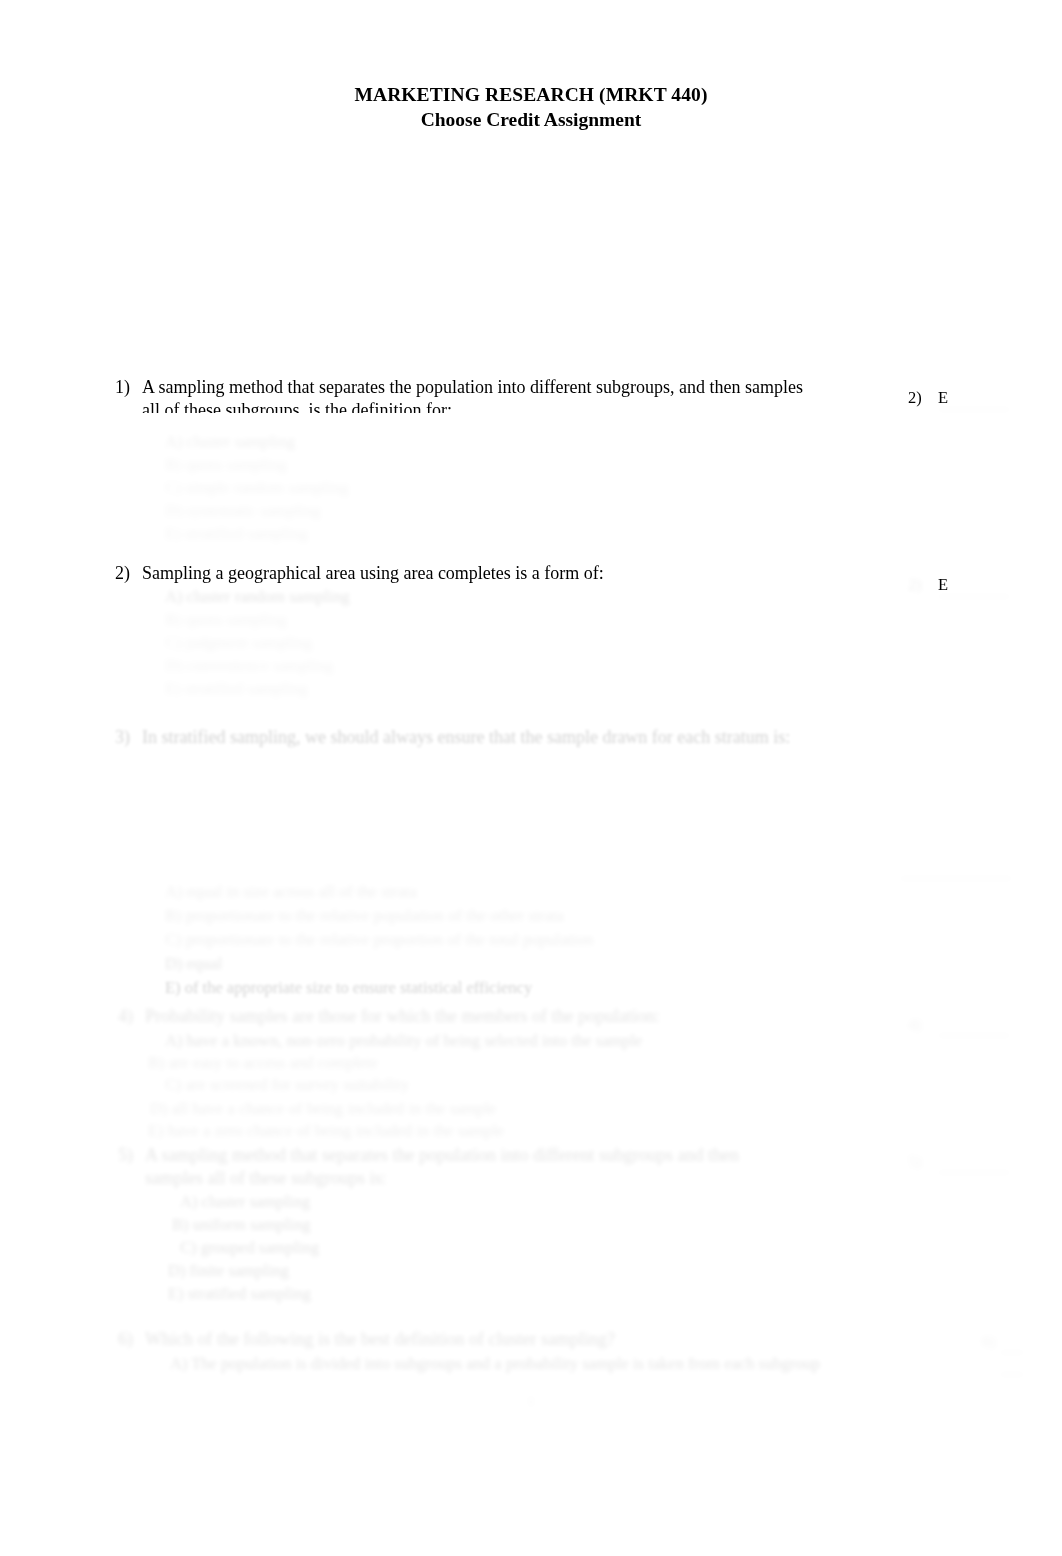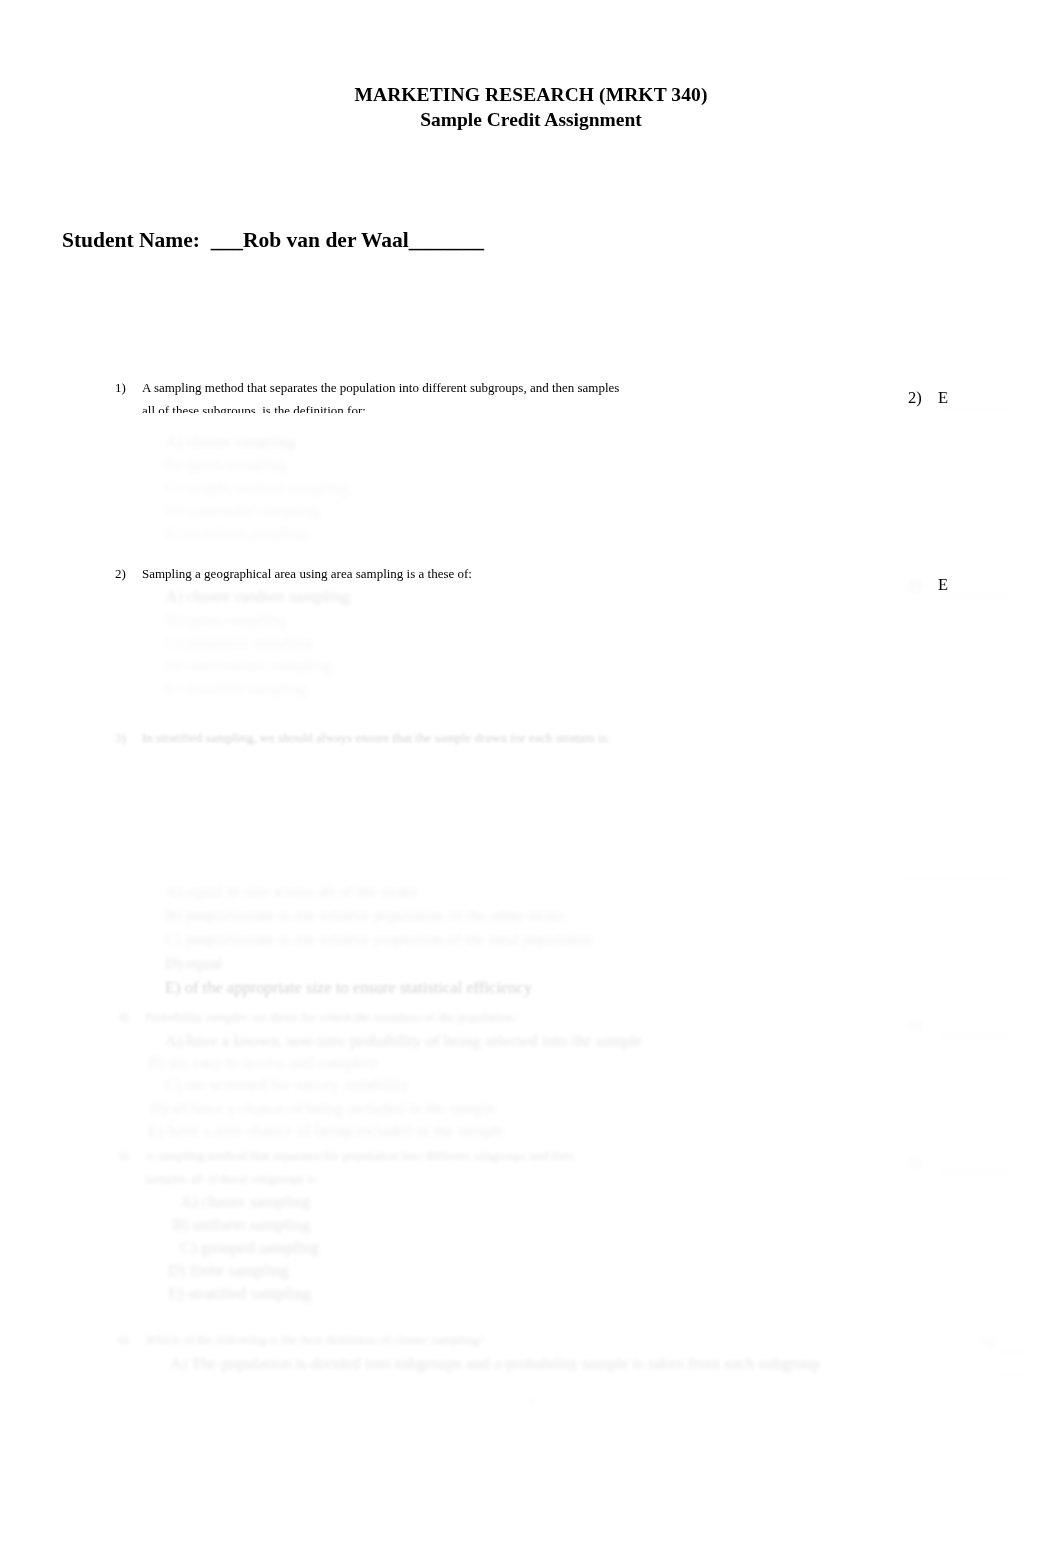--- a/index.html
+++ b/index.html
@@ -75,21 +75,21 @@
     top: 339px;
     font-size: 15.2px;
     font-weight: bold;
     font-family: "Liberation Sans", "DejaVu Sans", sans-serif;
     letter-spacing: -0.25px;
   }
 
   
   .q {
     position: absolute;
-    font-size: 13px;
+    font-size: 18px;
     line-height: 23px;
   }
   .q-num {
     position: absolute;
     text-align: left;
     white-space: nowrap;
   }
   .q-text {
     position: absolute;
     white-space: normal;
@@ -135,24 +135,23 @@
     width: 1062px;
     text-align: center;
     font-size: 15px;
   }
 </style>
 </head>
 <body>
 
 <div class="page">
 
-  <div class="doc-title f0">MARKETING RESEARCH (MRKT 340)</div>
-  <div class="doc-subtitle f0">Sample Credit Assignment</div>
-
-  <div class="student-line f0">Student Name:  ___Rob van der Waal_______</div>
+  <div class="doc-title f0">MARKETING RESEARCH (MRKT 440)</div>
+  <div class="doc-subtitle f0">Choose Credit Assignment</div>
+
 
 
   <div class="q f0" style="left:115px; top:376px; width:780px;">
     <span class="q-num" style="left:0; top:0;">1)</span>
     <span class="q-text" style="left:27px; top:0; width:760px;">A sampling method that separates the population into different subgroups, and then samples</span>
   </div>
 
   <div class="q f0 clip-bottom" style="left:142px; top:399px; width:780px; height:14px;">
     <span class="q-text" style="left:0; top:0; width:760px;">all of these subgroups, is the definition for:</span>
   </div>
@@ -173,21 +172,21 @@
     <span>D)</span>
     <span>systematic sampling</span>
   </div>
   <div class="opt f5" style="left:165px; top:522px;">
     <span>E)</span>
     <span>stratified sampling</span>
   </div>
 
   <div class="q f0" style="left:115px; top:562px; width:780px;">
     <span class="q-num" style="left:0; top:0;">2)</span>
-    <span class="q-text" style="left:27px; top:0; width:760px;">Sampling a geographical area using area sampling is a these of:</span>
+    <span class="q-text" style="left:27px; top:0; width:760px;">Sampling a geographical area using area completes is a form of:</span>
   </div>
 
   <div class="opt f3" style="left:165px; top:585px;">
     <span>A)</span>
     <span>cluster random sampling</span>
   </div>
   <div class="opt f5" style="left:165px; top:608px;">
     <span>B)</span>
     <span>quota sampling</span>
   </div>

